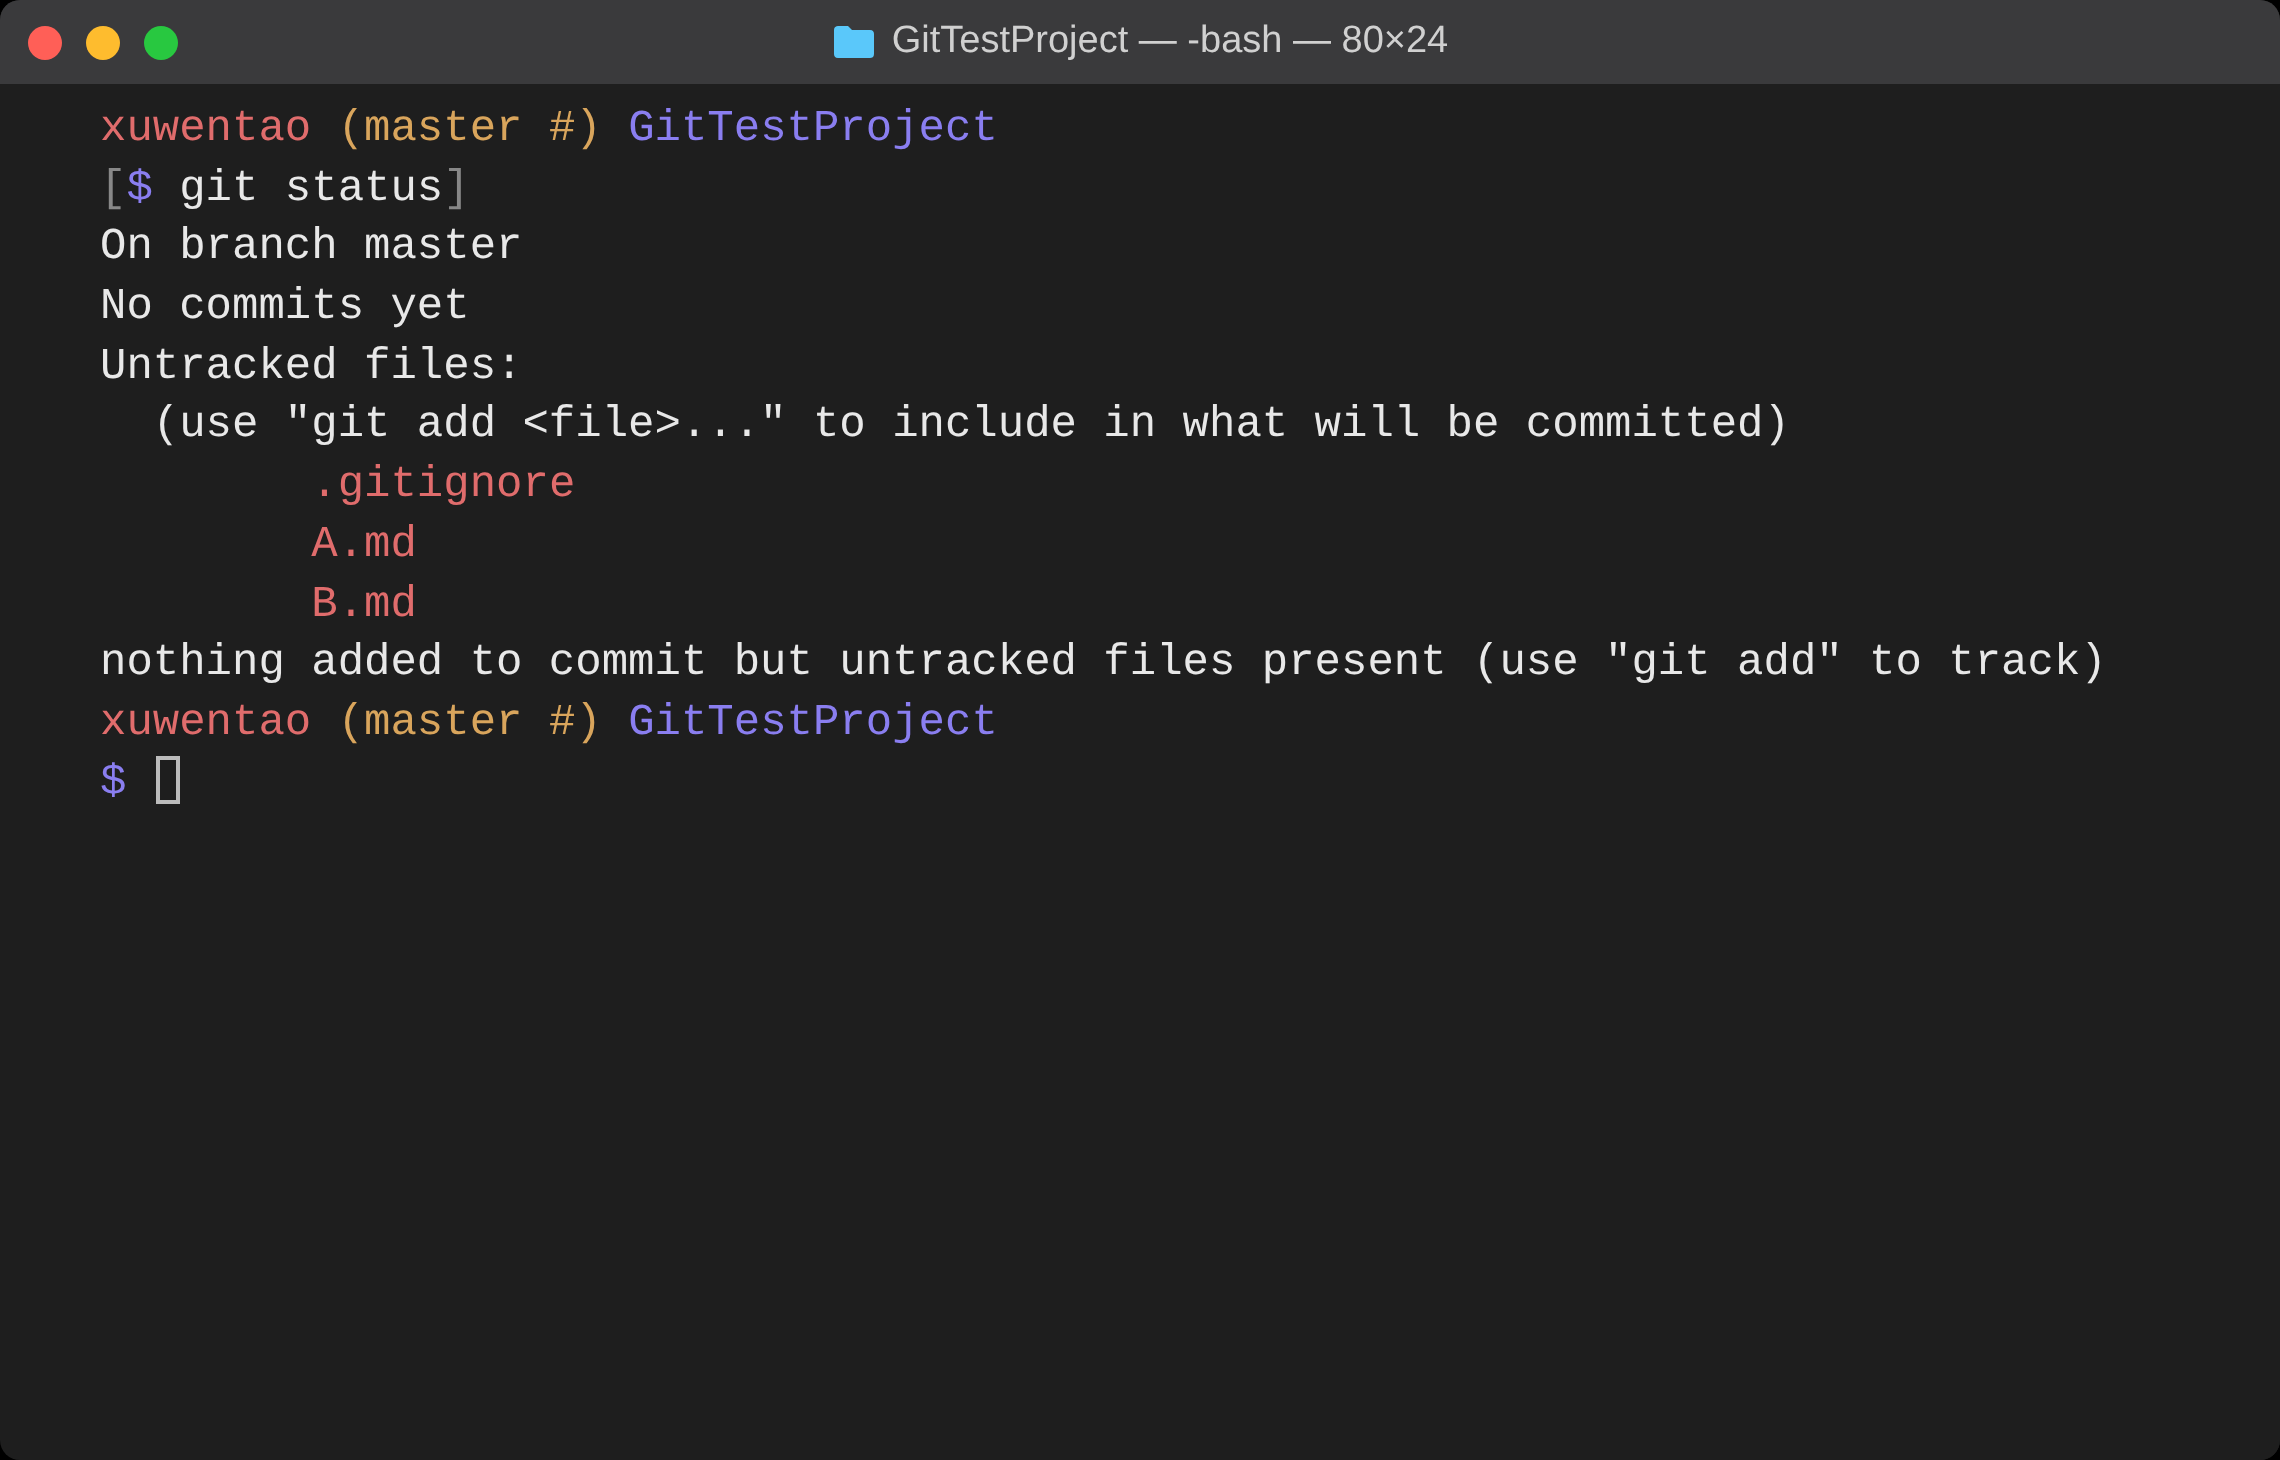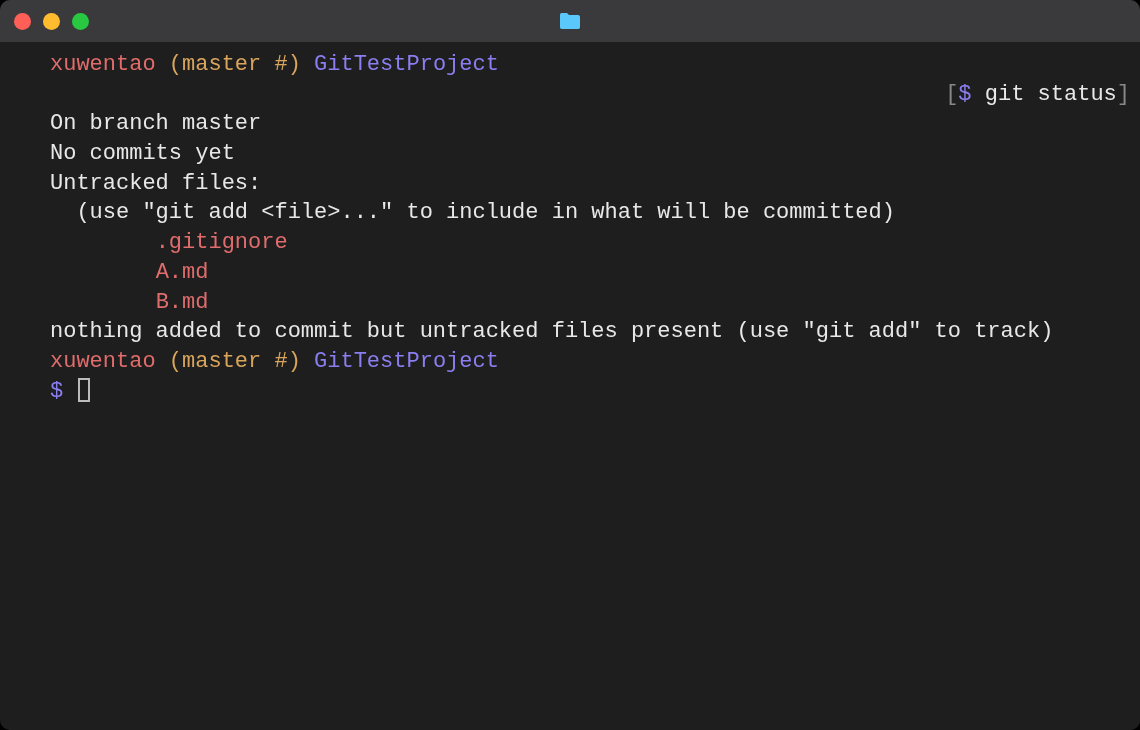--- a/index.html
+++ b/index.html
@@ -98,37 +98,38 @@
       border: 2px solid #bcbcbc;
       vertical-align: text-bottom;
       margin-left: 2px;
       transform: translateY(-2px);
     }
     .row {
       display: block;
     }
     .row-flex {
       display: flex;
-      justify-content: flex-end;
+      justify-content: flex-start;
       width: 100%;
     }
   </style>
 </head>
 <body>
 
 <div class="window">
   <div class="titlebar">
     <div class="traffic-lights">
       <div class="traffic-light tl-close"></div>
       <div class="traffic-light tl-min"></div>
       <div class="traffic-light tl-max"></div>
     </div>
     <div class="title-center">
       <span class="folder-icon">
         <svg width="22" height="18" viewBox="0 0 22 18">
           <path d="M1 3 C1 1.5 2 1 3 1 L8 1 L10 3 L19 3 C20.5 3 21 4 21 5 L21 15 C21 16.5 20 17 19 17 L3 17 C1.5 17 1 16 1 15 Z" fill="#5ac8fa"></path>
         </svg>
       </span>
+      <span class="title-text">GitTestProject — -bash — 80×24</span>
     </div>
   </div>
 
   <div class="terminal-body"><span class="row"><span class="user">xuwentao</span><span class="branch"> (</span><span class="branch">master #</span><span class="branch">) </span><span class="proj">GitTestProject</span></span><span class="row-flex"><span><span class="bracket">[</span><span class="dollar">$ </span><span class="white">git status</span></span><span class="bracket">]</span></span><span class="row white">On branch master</span><span class="row white"></span><span class="row white">No commits yet</span><span class="row white"></span><span class="row white">Untracked files:</span><span class="row white">  (use "git add &lt;file&gt;..." to include in what will be committed)</span><span class="row white"></span><span class="row"><span>        </span><span class="untracked">.gitignore</span></span><span class="row"><span>        </span><span class="untracked">A.md</span></span><span class="row"><span>        </span><span class="untracked">B.md</span></span><span class="row white"></span><span class="row white">nothing added to commit but untracked files present (use "git add" to track)</span><span class="row"><span class="user">xuwentao</span><span class="branch"> (</span><span class="branch">master #</span><span class="branch">) </span><span class="proj">GitTestProject</span></span><span class="row"><span class="dollar">$ </span><span class="cursor-box"></span></span></div>
 </div>
 
 </body></html>

